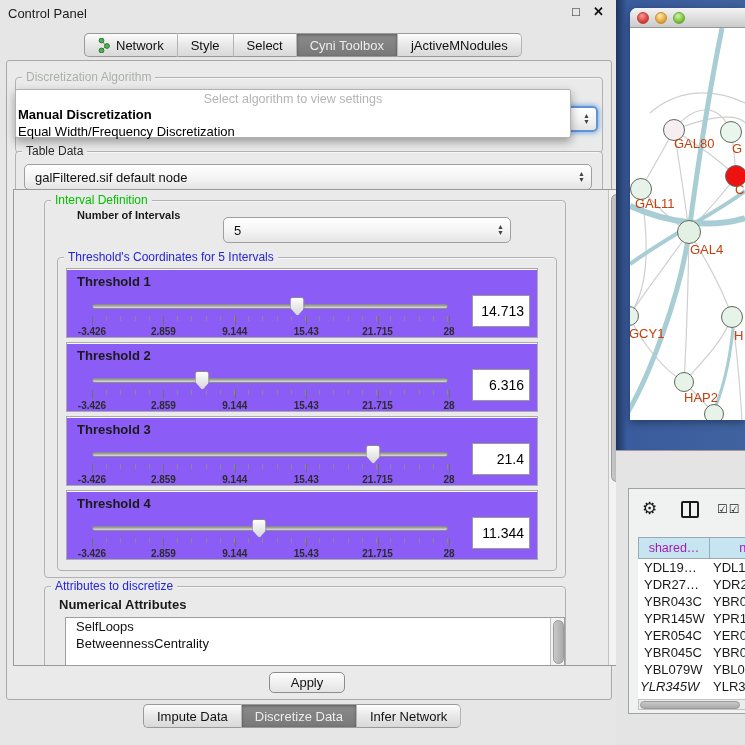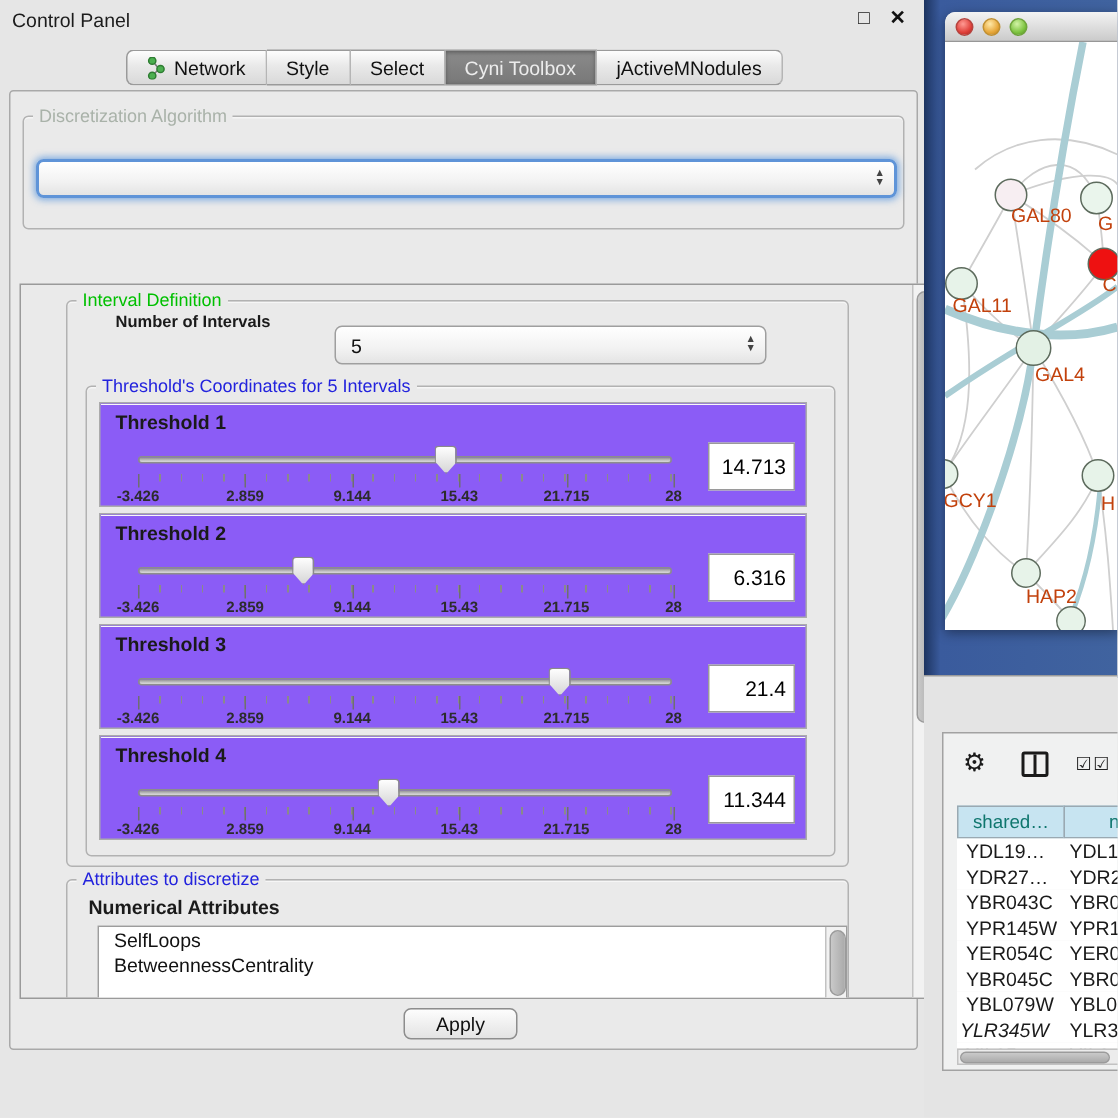--- a/index.html
+++ b/index.html
@@ -131,21 +131,21 @@
   #tp-box { left:628px; top:487px; width:120px; height:226px;
     background:#f0f1f1; border:1px solid #a2a2a2; }
   #tp-toolbar { left:0; top:0; width:100%; height:40px; }
   #gear-icon { position:absolute; left:13px; top:9px; font-size:17px; color:#1a1a1a; }
   #col-icon { position:absolute; left:52px; top:12px; width:18px; height:17px;
     border:2px solid #1a1a1a; border-radius:2px; }
   #col-icon::after { content:""; position:absolute; left:6px; top:0; width:2px; height:13px; background:#1a1a1a; }
   #check-icons { position:absolute; left:88px; top:13px; font-size:12px; letter-spacing:1px; color:#222; }
   #tp-table { position:absolute; left:9px; top:48px; width:120px; }
   .th-cell { position:absolute; top:0; height:22px; background:#c7e4f1;
-    border:1px solid #9aa9b2; font-size:12.5px; color:#0f766e;
+    border:1px solid #9aa9b2; font-size:12.5px; color:#a21caf;
     display:flex; align-items:center; justify-content:center; }
   .t-row { position:absolute; width:150px; height:17px; background:#fff; }
   .t-cell { position:absolute; top:0; font-size:13px; color:#1a1a1a; line-height:17px; white-space:nowrap; }
 </style>
 </head>
 <body>
 
 <div class="abs" id="control-panel">
 
   <div class="abs" id="cp-titlebar">
@@ -184,21 +184,36 @@
     <div class="groupbox" id="algo-group" style="left:8px; top:16px; width:588px; height:76px;">
       <div class="gtitle gt-faded">Discretization Algorithm</div>
       <div class="combo focus" style="left:8px; top:28px; width:574px;">
         <span class="stepper">
             <span>▲</span>
             <span>▼</span>
           </span>
       </div>
     </div>
 
-
+    <div class="abs" id="algo-popup" style="left:8px; top:28px; width:556px; height:49px;">
+      <div id="popup-header">Select algorithm to view settings</div>
+      <div class="popup-item bold">Manual Discretization</div>
+      <div class="popup-item">Equal Width/Frequency Discretization</div>
+    </div>
+
+    <div class="groupbox" style="left:8px; top:90px; width:588px; height:44px;">
+      <div class="gtitle gt-dark">Table Data</div>
+      <div class="combo" style="left:8px; top:12px; width:568px;">
+        <span>galFiltered.sif default node</span>
+        <span class="stepper">
+            <span>▲</span>
+            <span>▼</span>
+          </span>
+      </div>
+    </div>
 
     <div class="abs" id="viewport">
 
       <div class="groupbox" style="left:30px; top:10px; width:522px; height:378px;">
         <div class="gtitle gt-green">Interval Definition</div>
 
         <div class="abs" style="left:32px; top:8px; font-weight:bold; font-size:11px;">Number of Intervals</div>
         <div class="combo" style="left:178px; top:16px; width:288px;">
           <span>5</span>
           <span class="stepper">
@@ -325,20 +340,31 @@
       </div>
 
       <div class="vscroll" style="right:0; top:0; width:16px; height:475px;">
         <div class="vthumb" style="top:4px; height:288px;"></div>
       </div>
     </div>
 
     <div class="push-btn" style="left:262px; top:611px; width:76px; height:21px;">Apply</div>
   </div>
 
+  <div class="abs seg-row" id="bottom-tabs">
+    <div class="seg">
+        <span>Impute Data</span>
+      </div>
+    <div class="seg sel">
+        <span>Discretize Data</span>
+      </div>
+    <div class="seg">
+        <span>Infer Network</span>
+      </div>
+  </div>
 </div>
 
 <div class="abs" id="desktop"></div>
 
 <div class="abs" id="net-window">
   <div class="abs" id="net-titlebar">
     <span class="light" id="light-red"></span>
     <span class="light" id="light-yellow"></span>
     <span class="light" id="light-green"></span>
   </div>

